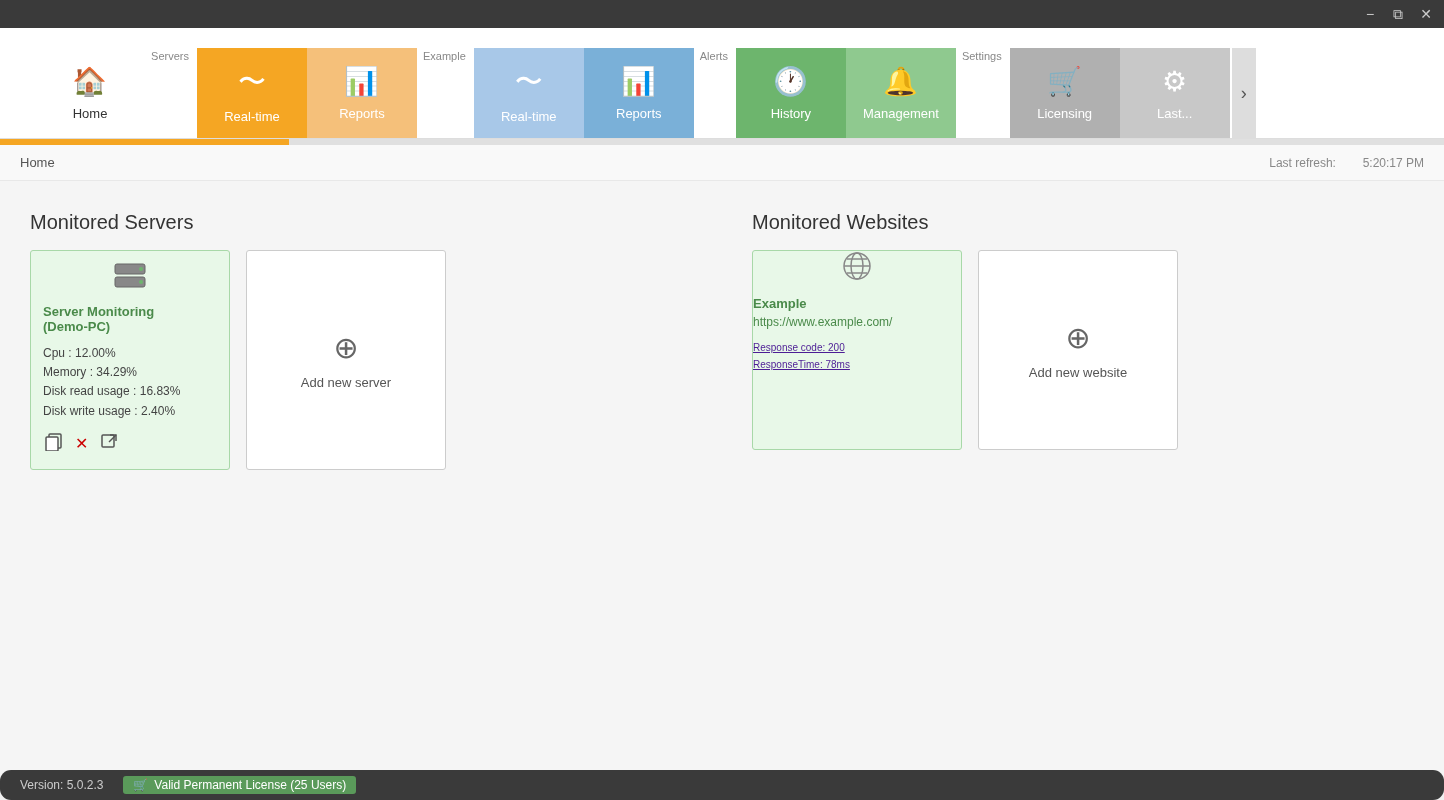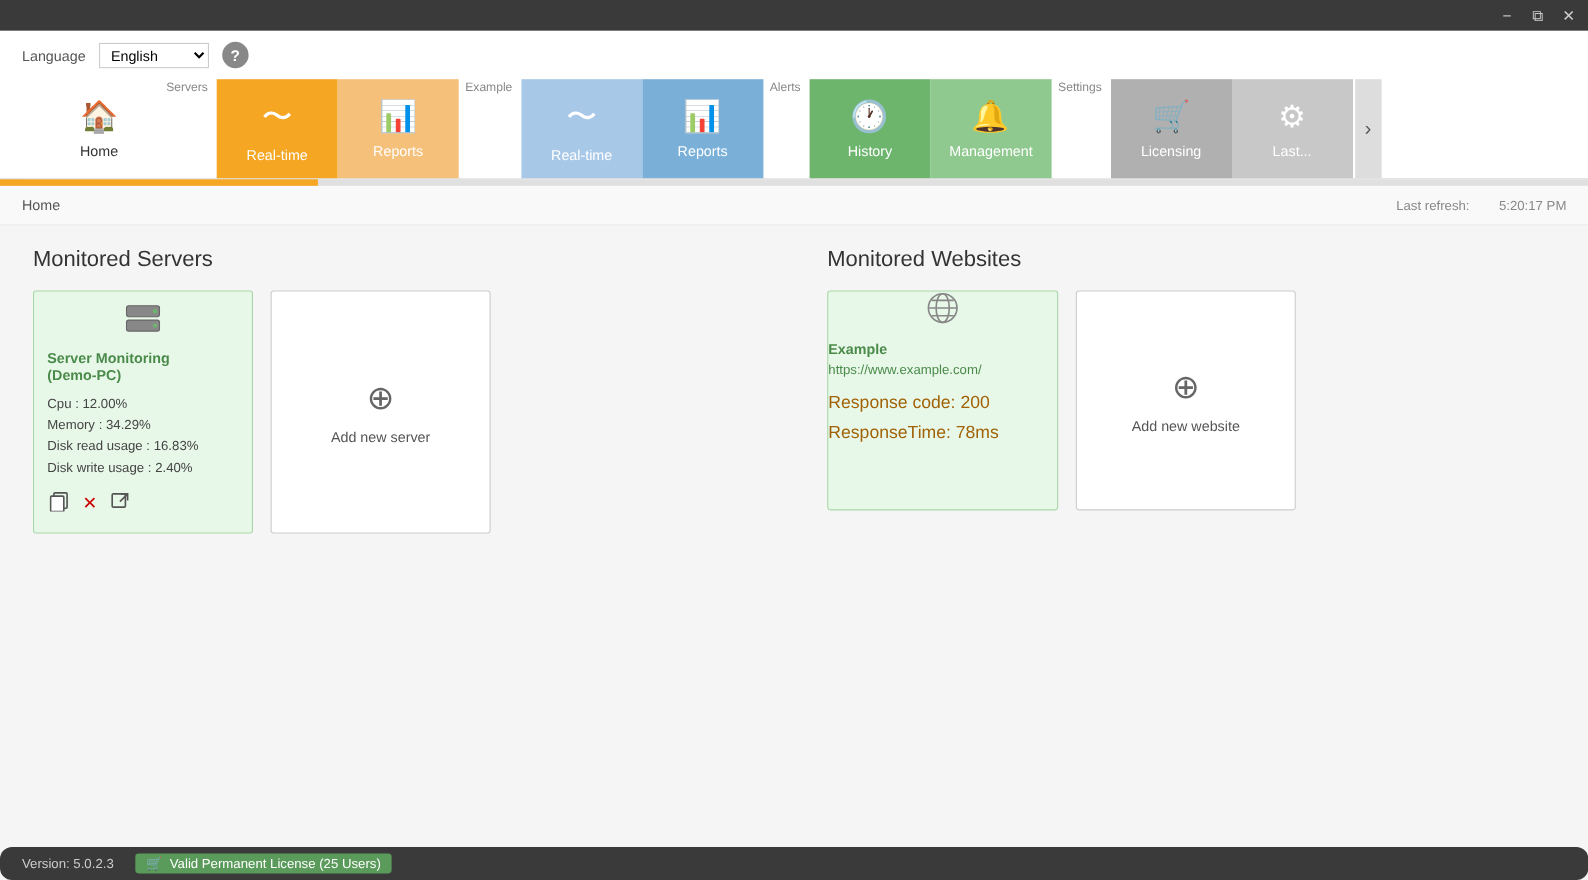--- a/index.html
+++ b/index.html
@@ -245,26 +245,27 @@
       font-weight: 600;
       font-size: 13px;
       margin-bottom: 4px;
     }
     .website-card .website-url {
       color: #4a8a4a;
       font-size: 12px;
       margin-bottom: 10px;
       word-break: break-word;
     }
-    .website-card .stat { font-size: 16px; color: #a16207; line-height: 1.7; }
+    .website-card .stat { font-size: 10px; color: #4c1d95; line-height: 1.7; text-decoration: underline; }
 
     
     .sections-row {
       display: flex;
       gap: 60px;
+      margin-top: 10px;
     }
     .section-col { flex: 1; }
 
     
     .footer {
       position: fixed;
       bottom: 0;
       left: 0;
       right: 0;
       background: #3a3a3a;
@@ -305,29 +306,20 @@
 <body>
 
 <div class="title-bar">
   <button class="title-bar-btn">−</button>
   <button class="title-bar-btn">⧉</button>
   <button class="title-bar-btn close">✕</button>
 </div>
 
 <div class="header">
   <div class="header-top">
-    <div class="header-right">
-      <span class="language-label">Language</span>
-      <select class="language-select">
-        <option>English</option>
-        <option>French</option>
-        <option>German</option>
-      </select>
-      <button class="help-btn">?</button>
-    </div>
   </div>
 
   <div class="nav-bar">
 
     <div class="nav-group">
       <div class="nav-group-label">&nbsp;</div>
       <button class="nav-item home">
         <span class="icon">🏠</span>
         <span>Home</span>
       </button>

